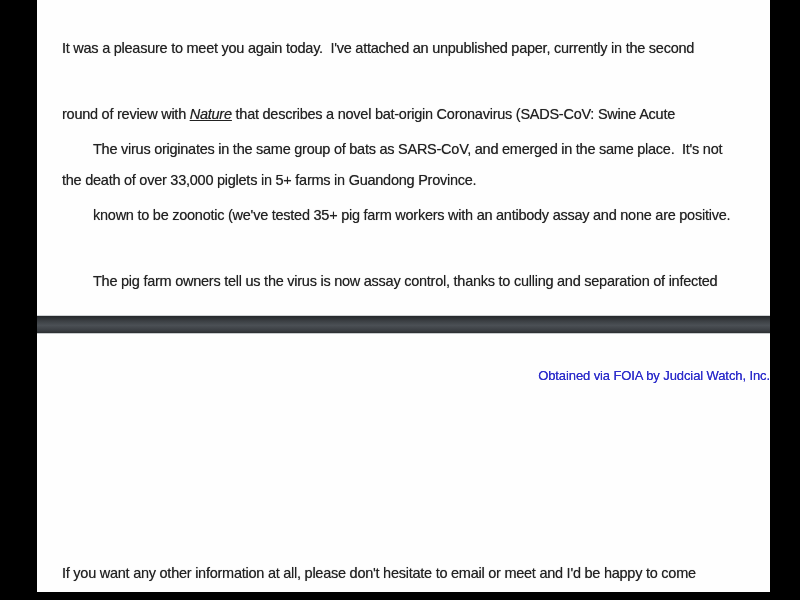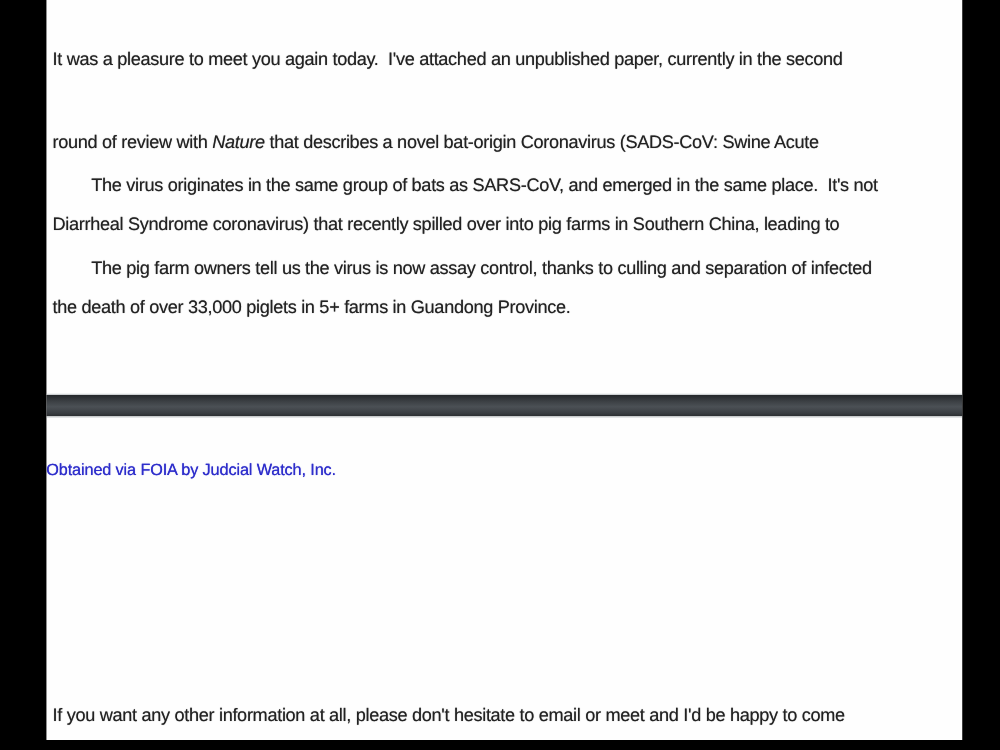--- a/index.html
+++ b/index.html
@@ -31,42 +31,42 @@
     left: 0;
     right: 0;
     padding-left: 5px;
     color: var(--body-color, #222222);
     font-size: 14.5px;
     line-height: 22px;
     letter-spacing: -0.25px;
     white-space: pre;
     text-shadow: 0 0 0.7px rgba(20,20,20,0.6);
   }
-  .para .line { white-space: pre; }
+  .para .line { white-space: pre; margin-left: 20px; }
   .p1 { top: -7px; }
   .p2 { top: 94px; padding-left: 36px; }
   .p3 { top: 453px; }
   .p4 { top: 518px; }
-  .italic { font-style: italic; }
+  .italic { font-style: italic; text-decoration: underline; }
   .separator-bar {
     position: absolute;
     left: 0;
     right: 0;
     top: 315px;
     height: 17px;
     background: linear-gradient(to bottom, #24272a 0%, #3c4044 30%, #4b5055 55%, #3a3e42 85%, #2b2e31 100%);
     border-top: 1px solid #cfd2d4;
     border-bottom: 1px solid #c8cbcd;
   }
   .foia-stamp {
     position: absolute;
     left: 0;
     right: 0;
     top: 367px;
-    text-align: left;
+    text-align: right;
     font-size: 13px;
     line-height: 18px;
     letter-spacing: -0.1px;
     color: var(--stamp-color, #2e2ecb);
     text-shadow: 0 0 0.6px currentColor;
   }
   .letterbox {
     position: absolute;
     background: #000000;
   }
@@ -77,26 +77,26 @@
 </head>
 <body>
 
 <div class="stage">
 
   <div class="paper">
 
     <div class="para p1">
       <div class="line">It was a pleasure to meet you again today.  I've attached an unpublished paper, currently in the second</div>
       <div class="line"><span>round of review with </span><span class="italic">Nature</span><span> that describes a novel bat-origin Coronavirus (SADS-CoV: Swine Acute</span></div>
-      <div class="line">Diarrheal Syndrome coronavirus) that recently spilled over into pig farms in Southern China, leading to</div>
       <div class="line">the death of over 33,000 piglets in 5+ farms in Guandong Province.</div>
     </div>
 
     <div class="para p2">
       <div class="line">The virus originates in the same group of bats as SARS-CoV, and emerged in the same place.  It's not</div>
+      <div class="line">known to be zoonotic (we've tested 35+ pig farm workers with an antibody assay and none are positive.</div>
       <div class="line">The pig farm owners tell us the virus is now assay control, thanks to culling and separation of infected</div>
     </div>
 
     <div class="separator-bar"></div>
 
     <div class="foia-stamp">Obtained via FOIA by Judcial Watch, Inc.</div>
 
     <div class="para p3">
     </div>
 

